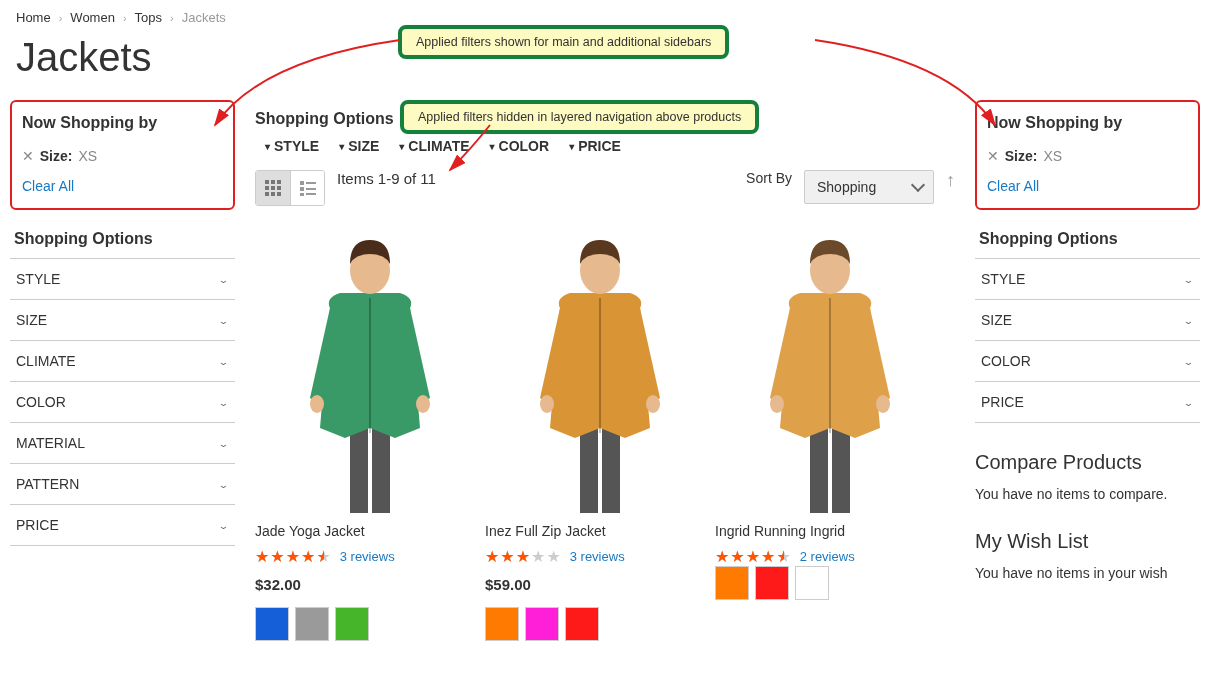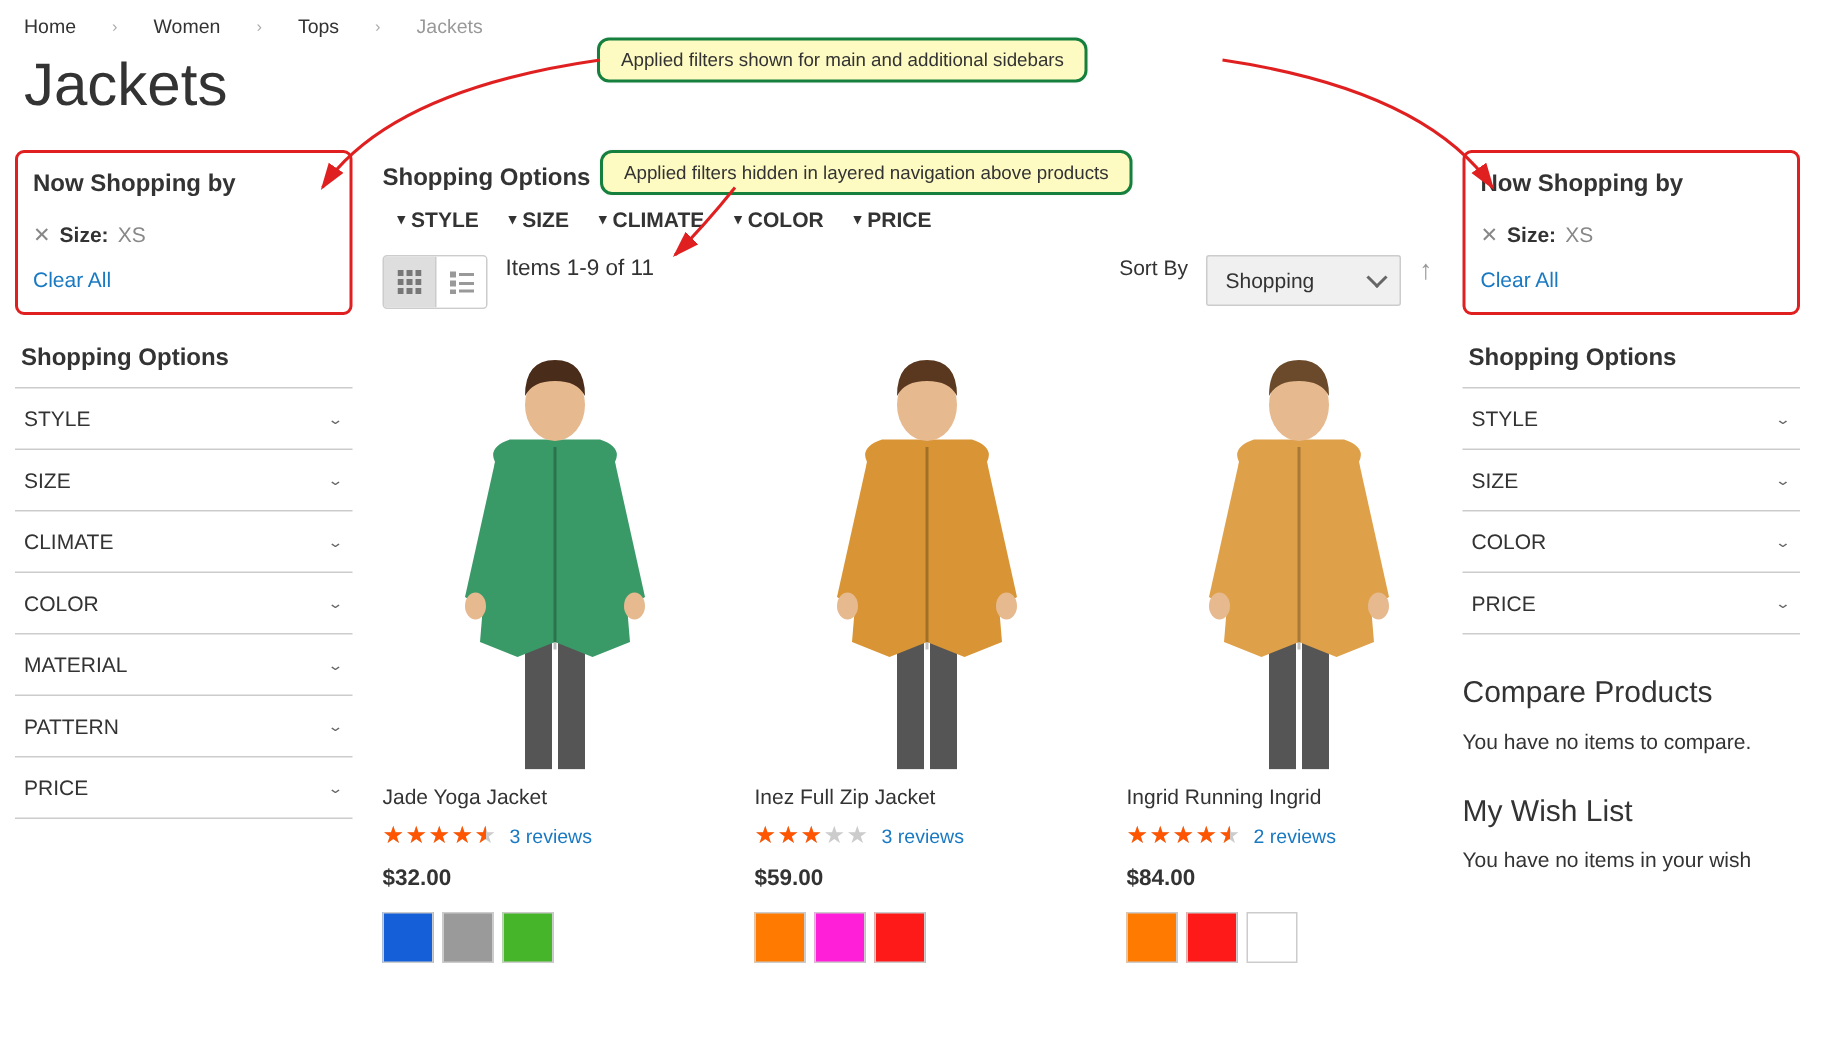--- a/index.html
+++ b/index.html
@@ -1,19 +1,19 @@
 <!DOCTYPE html>
 <html><head>
 <meta charset="utf-8">
 <style>
 * { box-sizing: border-box; margin: 0; padding: 0; }
 body { font-family: -apple-system, "Segoe UI", Helvetica, Arial, sans-serif; color: #333; background: #fff; width: 1221px; }
 
 
-.breadcrumbs { display: flex; align-items: center; gap: 24px; padding: 10px 4px 0 16px; font-size: 13px; color: #333; }
+.breadcrumbs { display: flex; align-items: center; gap: 8px; padding: 10px 4px 0 16px; font-size: 13px; color: #333; }
 .breadcrumbs .bc-item { cursor: pointer; }
 .breadcrumbs .bc-sep { color: #aaa; font-size: 11px; }
 .breadcrumbs .bc-current { color: #999; }
 
 .page-title { font-size: 40px; font-weight: 300; color: #333; padding: 10px 16px 20px 16px; }
 
 .layout { display: flex; padding: 0 21px 20px 10px; gap: 20px; }
 
 
 .sidebar { width: 225px; flex-shrink: 0; }
@@ -45,37 +45,37 @@
 .vt-btn { width: 34px; height: 34px; display: flex; align-items: center; justify-content: center; background: #fff; cursor: pointer; color: #888; font-size: 16px; }
 .vt-btn.active { background: #dedede; color: #555; }
 .vt-btn + .vt-btn { border-left: 1px solid #ccc; }
 .toolbar .count { font-size: 15px; color: #333; }
 .toolbar .spacer { flex: 1; }
 .sort-label { font-size: 14px; color: #333; }
 .sort-select { position: relative; border: 1px solid #ccc; background: #f0f0f0; padding: 8px 30px 8px 12px; font-size: 14px; border-radius: 2px; cursor: pointer; width: 130px; }
 .sort-select::after { content: ""; position: absolute; right: 10px; top: 50%; width: 8px; height: 8px; border-right: 2px solid #666; border-bottom: 2px solid #666; transform: translateY(-70%) rotate(45deg); }
 .sort-dir { color: #999; font-size: 18px; cursor: pointer; }
 
-.products { display: flex; gap: 18px; }
+.products { display: flex; }
 .product { width: 230px; }
 .prod-img { width: 230px; height: 285px; display: flex; align-items: flex-end; justify-content: center; overflow: hidden; }
 .prod-img svg { display: block; }
 .prod-name { font-size: 14px; margin: 10px 0 8px 0; }
 .rating-row { display: flex; align-items: center; gap: 8px; }
 .stars { color: #ff5501; font-size: 16px; letter-spacing: 1px; position: relative; display: inline-block; }
 .stars .bg { color: #ccc; }
 .stars .fg { position: absolute; left: 0; top: 0; overflow: hidden; white-space: nowrap; }
 .reviews { color: #1979c3; font-size: 13px; cursor: pointer; }
 .price { font-weight: 700; font-size: 15px; margin: 10px 0 14px 0; }
 .swatches { display: flex; gap: 6px; }
 .swatch { width: 34px; height: 34px; border: 1px solid #ccc; }
 
 
 .callouts { position: absolute; top: 0; left: 0; width: 1221px; height: 698px; pointer-events: none; }
-.callout { position: absolute; background: #fdfac2; border: 2px solid #15803d; border-radius: 8px; padding: 6px 14px; font-size: 12.5px; color: #333; box-shadow: 0 0 0 1px rgba(0,0,0,0.02); }
+.callout { position: absolute; background: #fdfac2; border: 4px solid #15803d; border-radius: 8px; padding: 6px 14px; font-size: 12.5px; color: #333; box-shadow: 0 0 0 1px rgba(0,0,0,0.02); }
 
 .arrow-svg { position: absolute; top: 0; left: 0; pointer-events: none; }
 </style>
 </head>
 <body>
 
 <div class="breadcrumbs">
     <span class="bc-item">Home</span>
     <span class="bc-sep">›</span>
     <span class="bc-item">Women</span>
@@ -258,21 +258,20 @@
     <path d="M 95 36 Q 95 12 115 12 Q 135 12 135 36 Q 130 26 115 26 Q 100 26 95 36 Z" fill="#6a4a2a"></path>
     <ellipse cx="62" cy="176" rx="7" ry="9" fill="#e6b98f"></ellipse>
     <ellipse cx="168" cy="176" rx="7" ry="9" fill="#e6b98f"></ellipse>
   </svg>
           </div>
           <div class="prod-name">Ingrid Running Ingrid</div>
           <div class="rating-row">
             <span class="stars"><span class="bg">★★★★★</span><span class="fg" style="width:90%">★★★★★</span></span>
             <span class="reviews">2 reviews</span>
           </div>
-          <div class="price">$84.00</div>
           <div class="swatches">
             <div class="swatch" style="background: rgb(255, 122, 0);"></div>
             <div class="swatch" style="background: rgb(255, 26, 26);"></div>
             <div class="swatch" style="background: rgb(255, 255, 255);"></div>
           </div>
         </div>
       </div>
   </div>
 
   <div class="sidebar right-sidebar">

